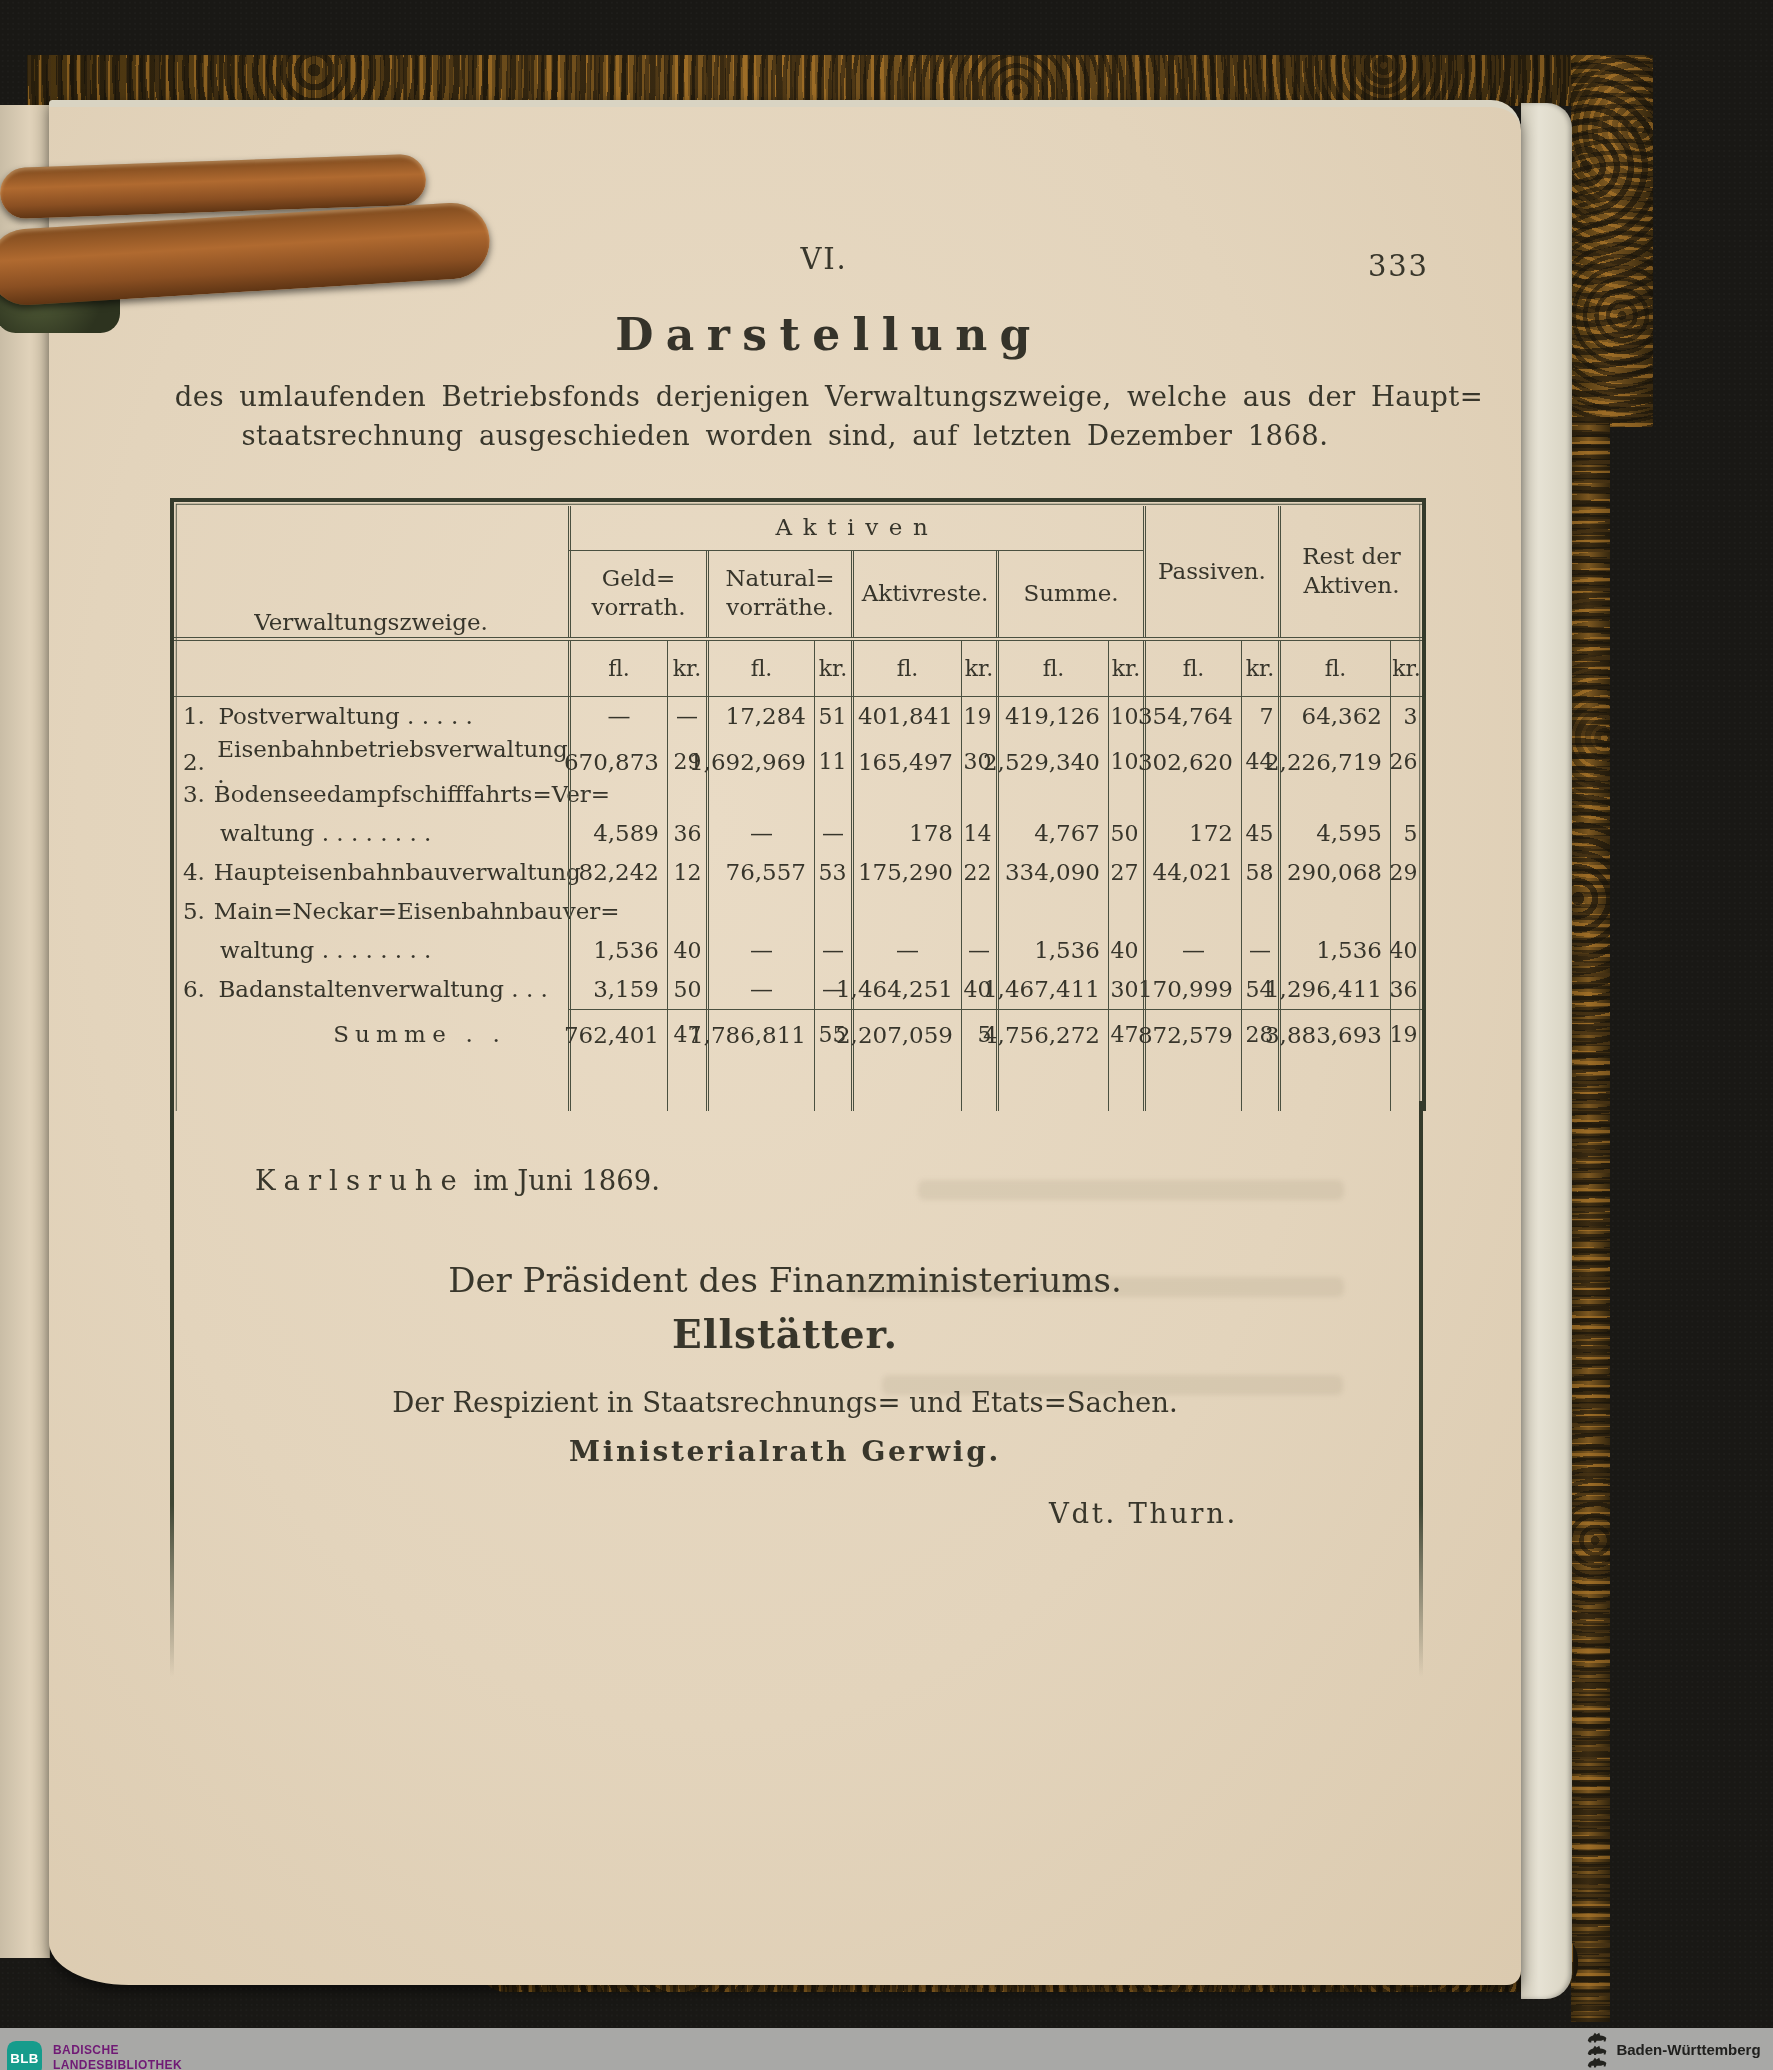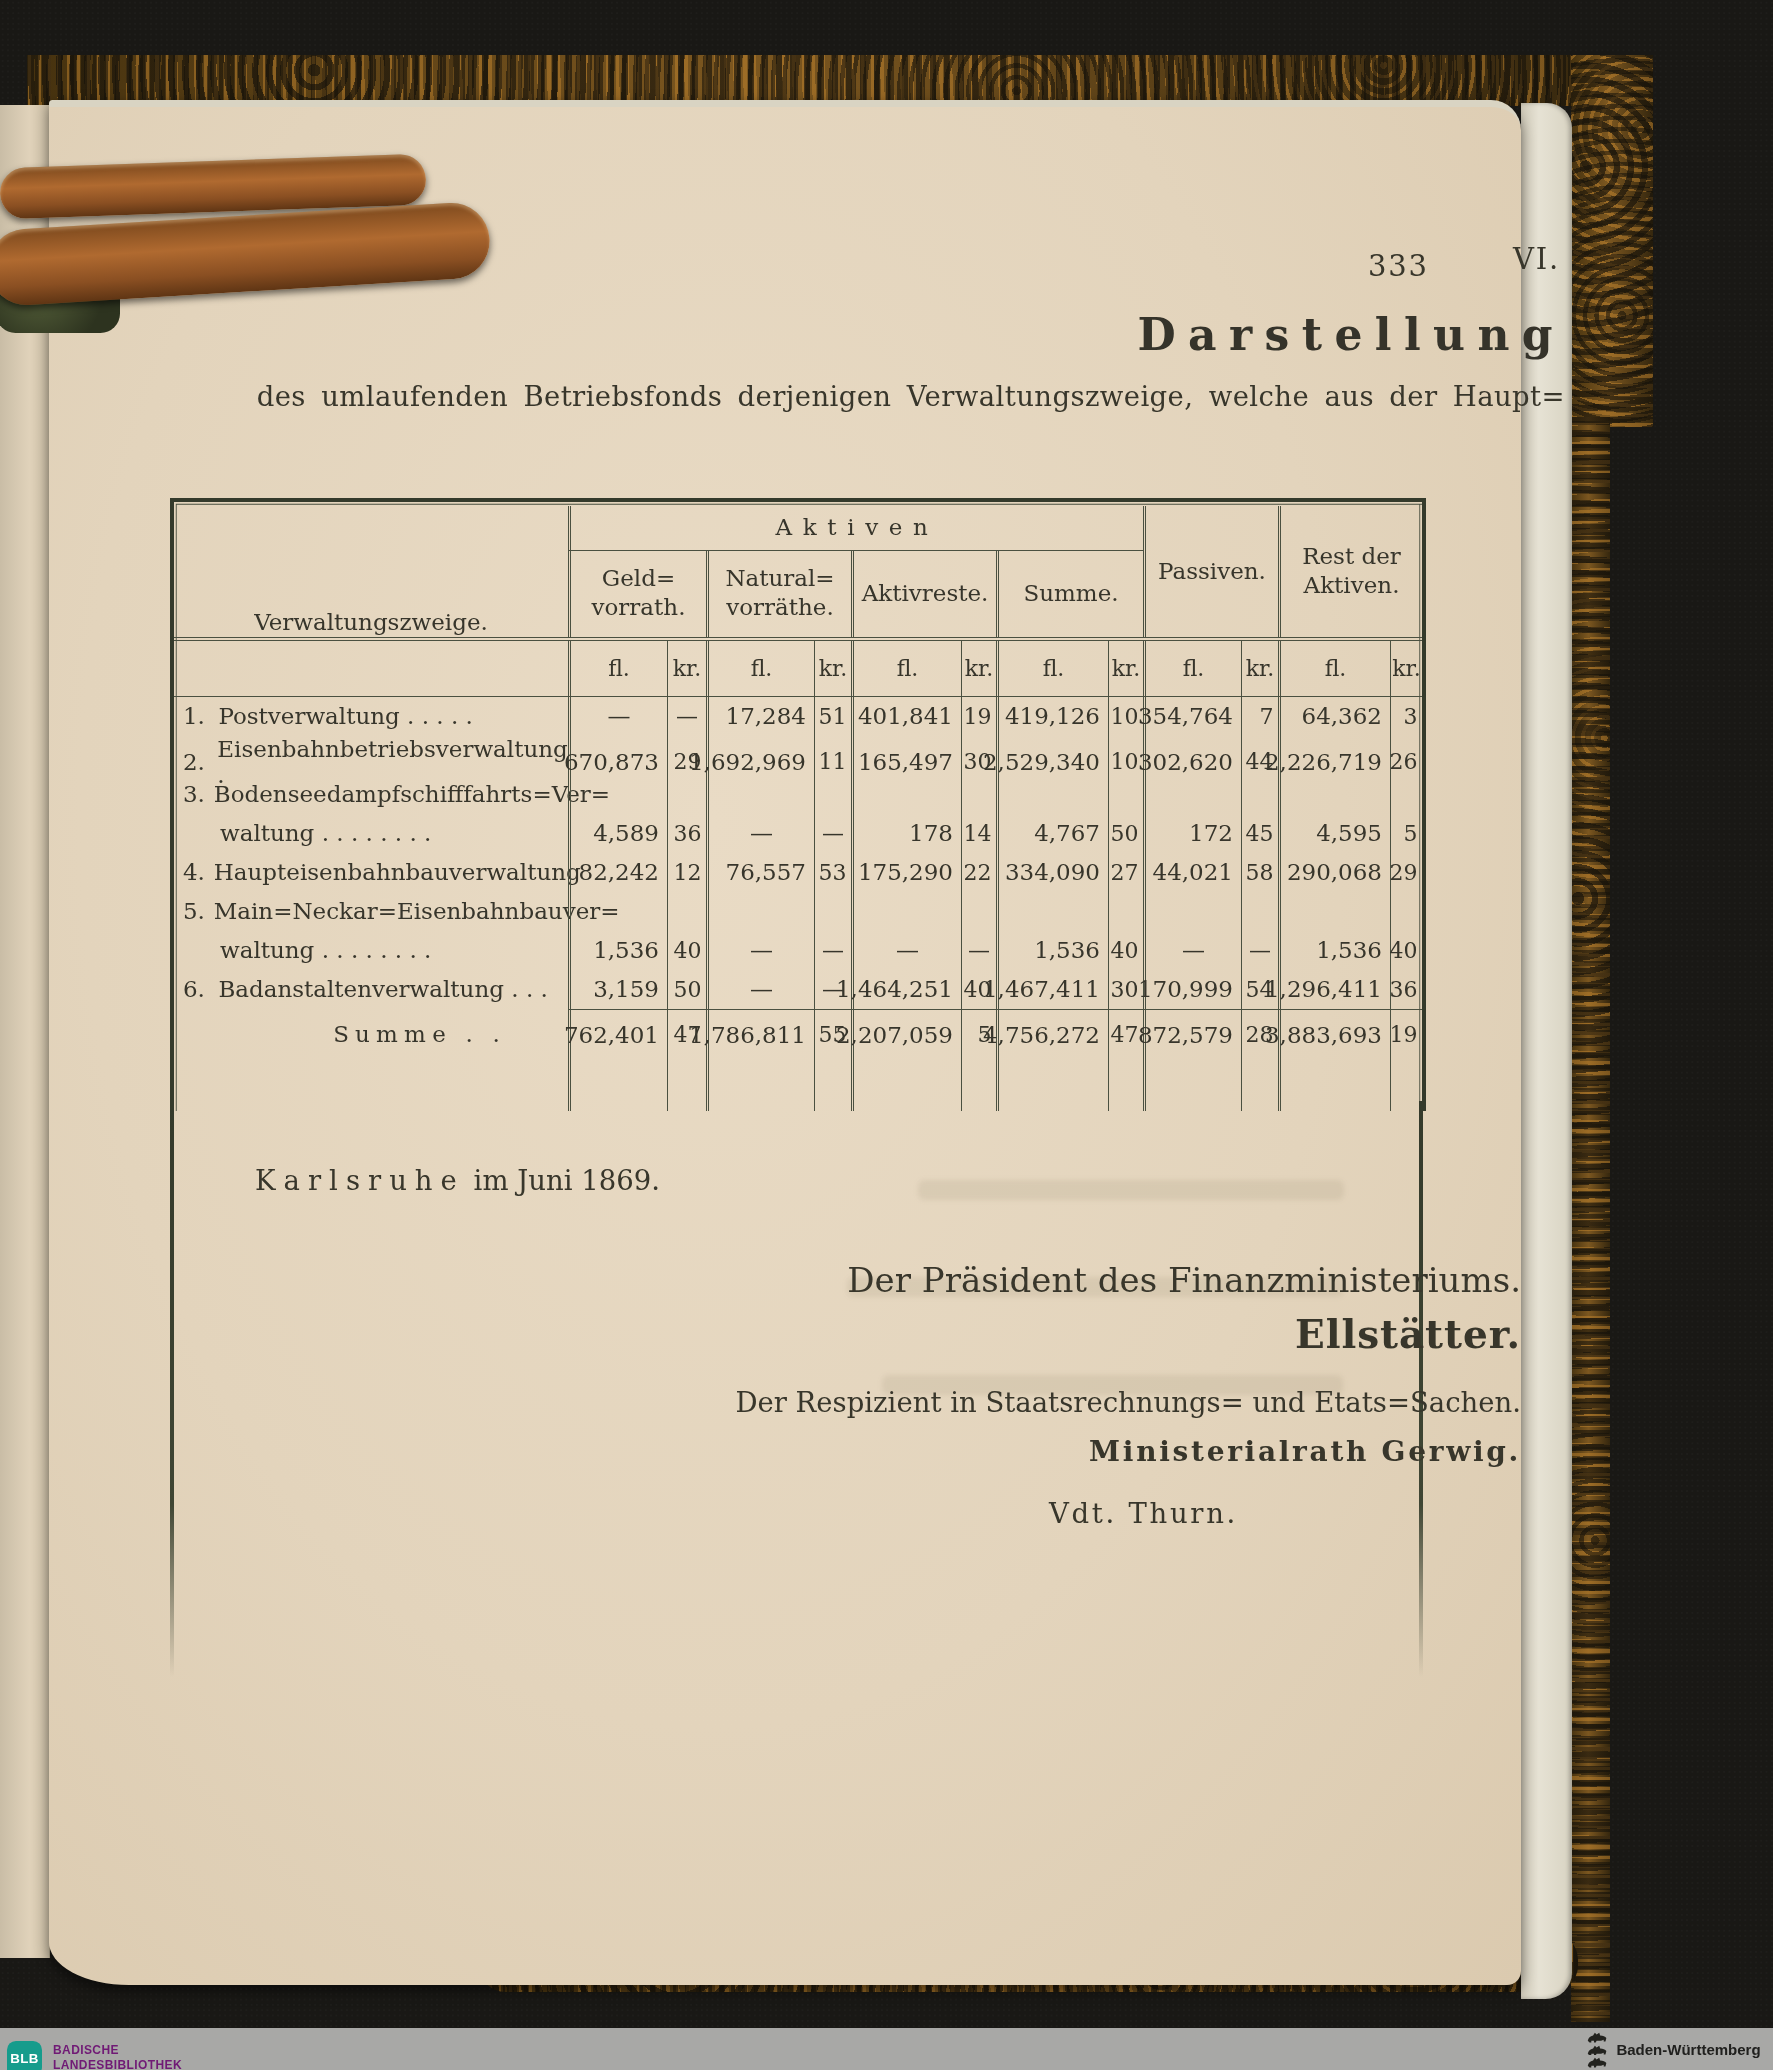--- a/index.html
+++ b/index.html
@@ -34,21 +34,21 @@
     border-top:7px solid #d9d4c3;
     border-radius:3.5px 30px 14px 80px / 3.5px 30px 14px 43px;
     box-shadow:0 5.3px 12.4px rgba(0,0,0,0.5);
     color:#38362b;
   }
   .left-page-edge{
     background:linear-gradient(90deg,#c9bda6,#e0d2ba 60%,#cdc0a7);
     border-right:1.8px solid #b4a88f;
   }
   
-  .center{left:0;width:100%;text-align:right;}
+  .center{left:0;width:100%;text-align:center;}
   .section-no{top:135px;font-size:29px;letter-spacing:1.8px;padding-left:39px;}
   .page-no{left:1319px;top:142px;font-size:29px;letter-spacing:1.8px;}
   .doc-title{top:202px;font-size:44px;font-weight:bold;letter-spacing:12.4px;padding-left:44px;color:#35332a;}
   .sub1{top:273px;font-size:27.5px;letter-spacing:0.4px;word-spacing:6.2px;padding-left:44px;}
   .sub2{top:312px;font-size:27.5px;letter-spacing:0.4px;word-spacing:6.2px;}
   
   .tbl{
     left:121px;top:391px;width:1248px;
     --line:#4a5040;
     border:4.4px solid #343a2b;
@@ -111,20 +111,21 @@
 
 <div class="abs left-page-edge" style="left:0;top:105px;width:49px;height:1853px;"></div>
 <div class="abs page-stack" style="left:1521px;top:103px;width:51px;height:1896px;"></div>
 
 <div class="abs page" style="left:49px;top:100px;width:1472px;height:1878px;">
 
   <div class="abs center section-no">VI.</div>
   <div class="abs page-no">333</div>
   <div class="abs center doc-title">Darstellung</div>
   <div class="abs center sub1">des umlaufenden Betriebsfonds derjenigen Verwaltungszweige, welche aus der Haupt=</div>
+  <div class="abs center sub2">staatsrechnung ausgeschieden worden sind, auf letzten Dezember 1868.</div>
 
   <div class="abs tbl">
 
     <div class="thead">
       <div class="hc" style="grid-column:1;grid-row:1/3;justify-content:flex-end;">
           <span>Verwaltungszweige.</span>
         </div>
       <div class="hc b2" style="grid-column:2/10;grid-row:1;border-bottom:0.9px solid var(--line);letter-spacing:10.6px;">
           <span>Aktiven</span>
         </div>

